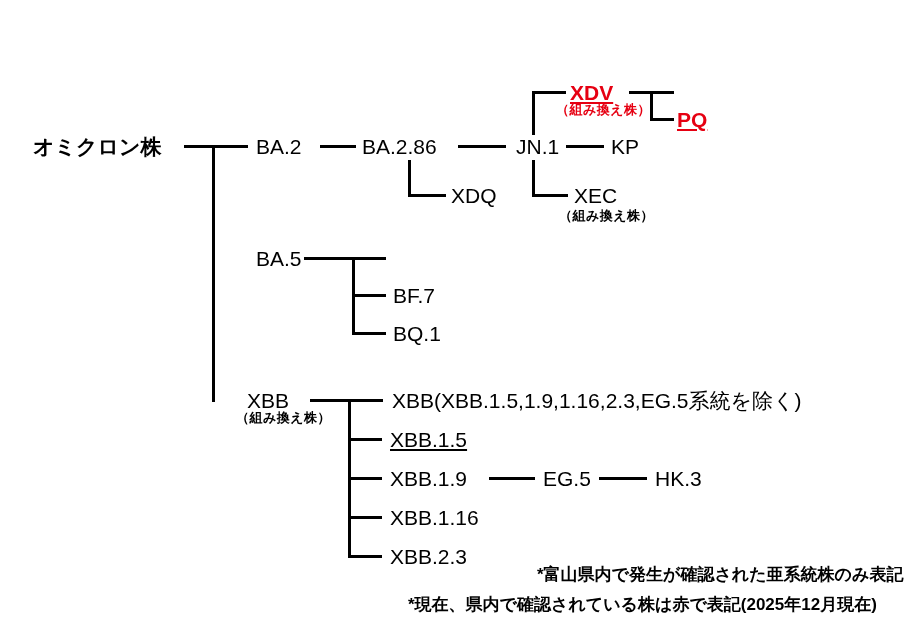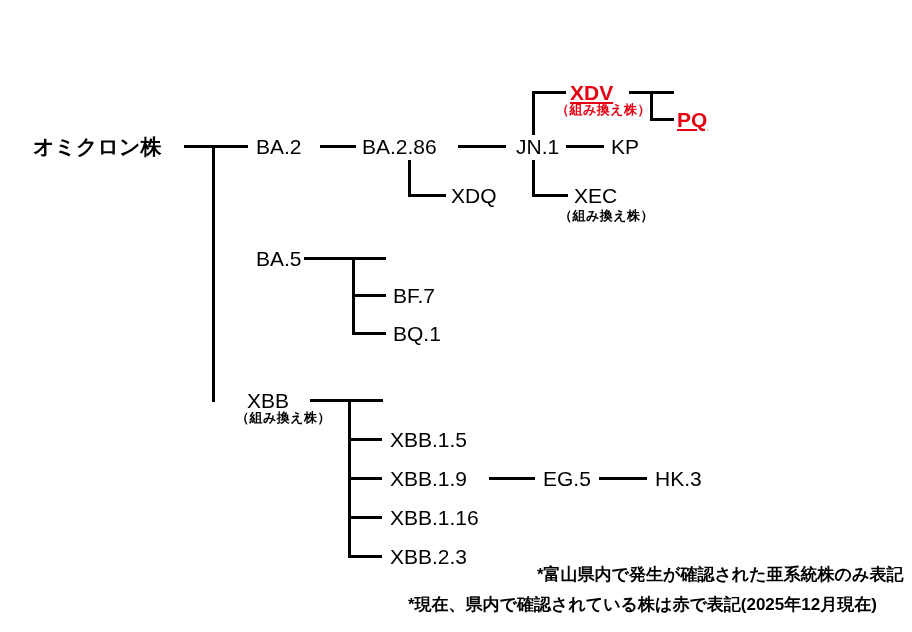--- a/index.html
+++ b/index.html
@@ -50,21 +50,21 @@
   #n-xdq    { left: 451px; top: 185px; }
   #n-xec    { left: 574px; top: 185px; }
   #n-xecnote{ left: 559px; top: 209px; }
   #n-ba5    { left: 256px; top: 248px; }
   #n-ba5ex  { left: 393px; top: 248px; }
   #n-bf7    { left: 393px; top: 285px; }
   #n-bq1    { left: 393px; top: 323px; }
   #n-xbb    { left: 247px; top: 390px; }
   #n-xbbnote{ left: 236px; top: 411px; }
   #n-xbbex  { left: 392px; top: 390px; }
-  #n-xbb15  { left: 390px; top: 429px; }
+  #n-xbb15  { left: 390px; top: 429px; text-decoration: underline; }
   #n-xbb19  { left: 390px; top: 468px; }
   #n-eg5    { left: 543px; top: 468px; }
   #n-hk3    { left: 655px; top: 468px; }
   #n-xbb116 { left: 390px; top: 507px; }
   #n-xbb23  { left: 390px; top: 546px; }
   #fn1 { left: 537px; top: 566px; }
   #fn2 { left: 408px; top: 596px; }
 </style>
 </head>
 <body style="--title: #1f3864; --highlight: #e60012; --line: #000000; --text: #000000; --background: #ffffff;">
@@ -113,20 +113,21 @@
   <div class="node" id="n-xdq">XDQ</div>
   <div class="node" id="n-xec">XEC</div>
   <div class="small-note" id="n-xecnote">（組み換え株）</div>
 
   <div class="node" id="n-ba5">BA.5</div>
   <div class="node" id="n-bf7">BF.7</div>
   <div class="node" id="n-bq1">BQ.1</div>
 
   <div class="node" id="n-xbb">XBB</div>
   <div class="small-note" id="n-xbbnote">（組み換え株）</div>
+  <div class="node" id="n-xbbex">XBB(XBB.1.5,1.9,1.16,2.3,EG.5系統を除く)</div>
   <div class="node" id="n-xbb15">XBB.1.5</div>
   <div class="node" id="n-xbb19">XBB.1.9</div>
   <div class="node" id="n-eg5">EG.5</div>
   <div class="node" id="n-hk3">HK.3</div>
   <div class="node" id="n-xbb116">XBB.1.16</div>
   <div class="node" id="n-xbb23">XBB.2.3</div>
 
   <div class="footnote" id="fn1">*富山県内で発生が確認された亜系統株のみ表記</div>
   <div class="footnote" id="fn2">*現在、県内で確認されている株は赤で表記(2025年12月現在)</div>
 

